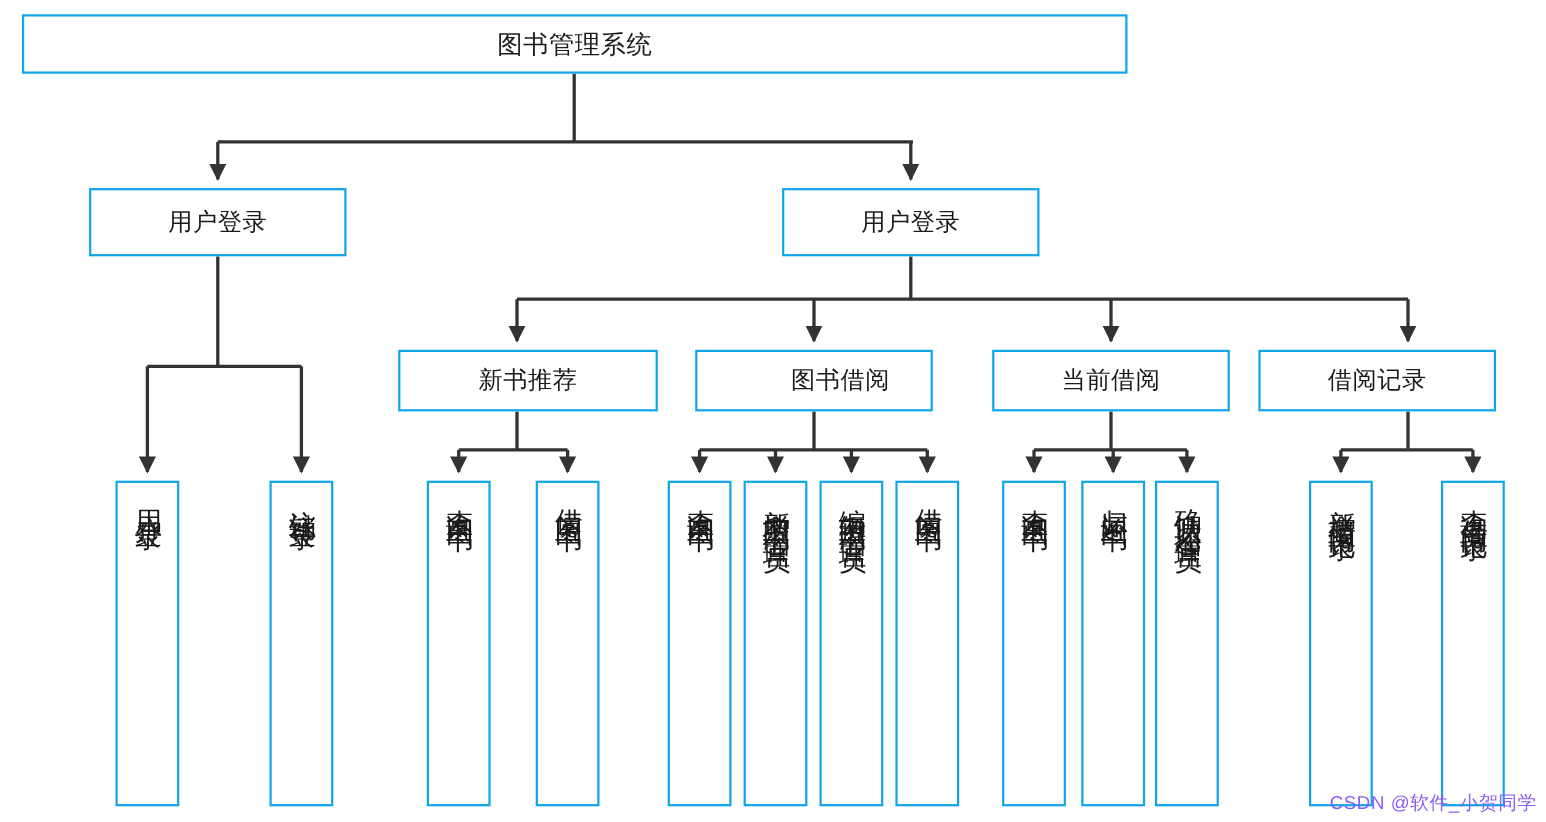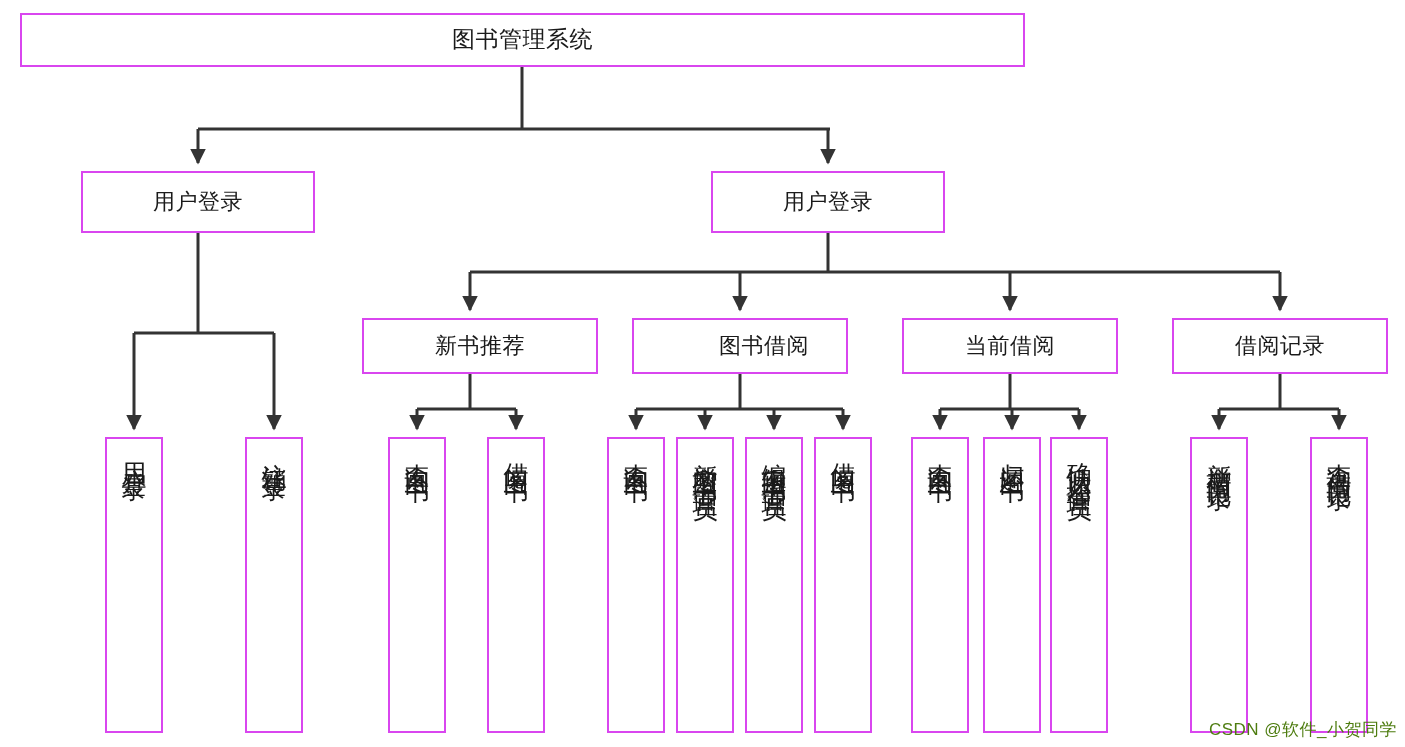--- a/index.html
+++ b/index.html
@@ -17,26 +17,25 @@
   #edges{
     position:absolute;
     left:0;top:0;
     width:1405px;height:747px;
     pointer-events:none;
   }
   .node{
     position:absolute;
     box-sizing:border-box;
     background:#ffffff;
-    border:2px solid #d946ef;
+    border:2px solid #0ea5e9;
     display:flex;
     align-items:center;
     justify-content:center;
     z-index:2;
-    font-family:Liberation Serif, serif;
   }
   .node-label{
     display:block;
     text-align:center;
     color:#1a1a1a;
     line-height:1.05;
     white-space:nowrap;
   }
   
   .h-node .node-label{
@@ -56,21 +55,21 @@
     line-height:1;
     letter-spacing:5px;
     white-space:normal;
     max-height:282px;
   }
   .watermark{
     position:absolute;
     right:8px;
     bottom:6px;
     font-size:17px;
-    color:#4d7c0f;
+    color:#8b5cf6;
     z-index:5;
     white-space:nowrap;
     letter-spacing:0.5px;
   }
 </style>
 </head>
 <body>
 
 <div id="canvas">
 
@@ -137,21 +136,21 @@
 
   <div class="node h-node" style="left:362px;top:318px;width:236px;height:56px;">
     <span class="node-label">新书推荐</span>
   </div>
   <div class="node h-node" style="left:632px;top:318px;width:216px;height:56px;padding-left:48px;">
     <span class="node-label">图书借阅</span>
   </div>
   <div class="node h-node" style="left:902px;top:318px;width:216px;height:56px;">
     <span class="node-label">当前借阅</span>
   </div>
-  <div class="node h-node" style="left:1172px;top:318px;width:216px;height:56px;">
+  <div class="node h-node" style="left:1144px;top:318px;width:216px;height:56px;">
     <span class="node-label">借阅记录</span>
   </div>
 
   <div class="node v-node" style="left:105px;top:437px;width:58px;height:296px;">
     <span class="node-label">用户登录</span>
   </div>
   <div class="node v-node" style="left:245px;top:437px;width:58px;height:296px;">
     <span class="node-label">注销登录</span>
   </div>
   <div class="node v-node" style="left:388px;top:437px;width:58px;height:296px;">

